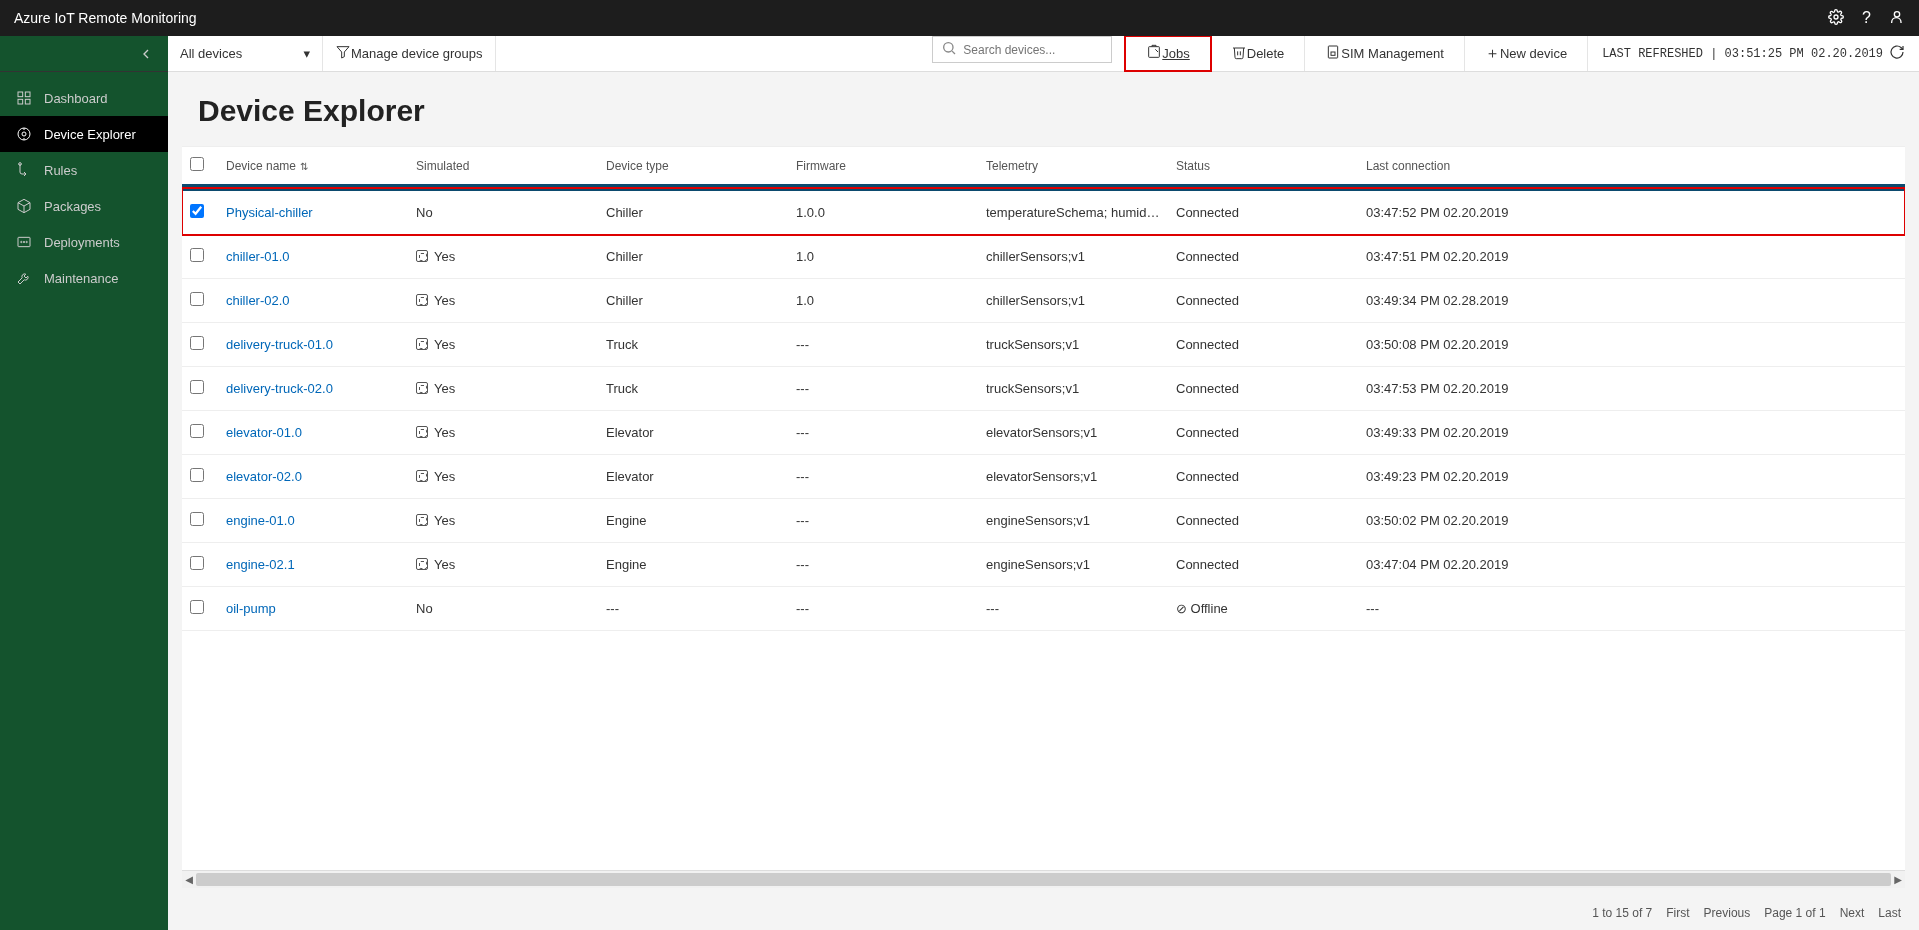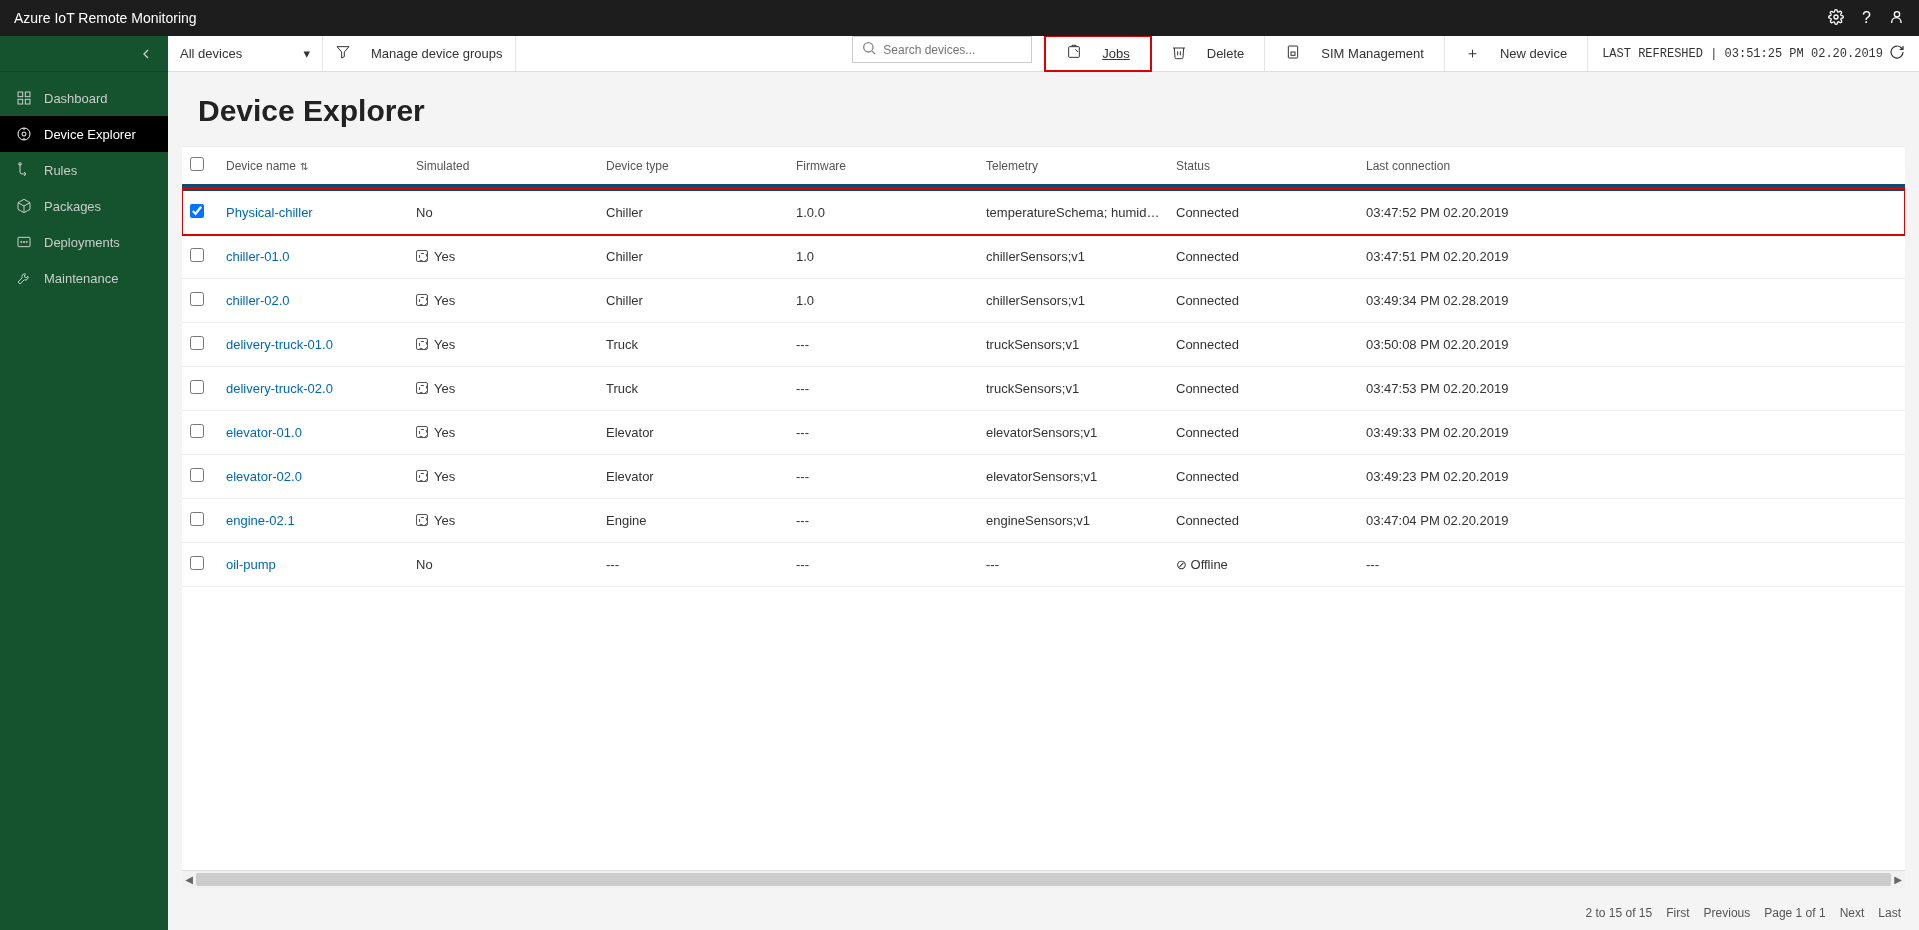--- a/index.html
+++ b/index.html
@@ -10,21 +10,21 @@
 .topbar-right span { cursor: pointer; }
 .container { display: flex; height: calc(100vh - 36px); }
 .sidebar { width: 168px; background: #14532d; color: #ccc; display: flex; flex-direction: column; }
 .sidebar-collapse { height: 36px; display: flex; justify-content: flex-end; align-items: center; padding-right: 14px; color: #ccc; cursor: pointer; border-bottom: 1px solid #333;}
 .nav { flex: 1; padding-top: 8px; }
 .nav-item { display: flex; align-items: center; height: 36px; padding: 0 16px; gap: 12px; cursor: pointer; font-size: 13px; }
 .nav-item.active { background: #000; color: #fff; }
 .nav-icon { width: 16px; height: 16px; display: inline-flex; align-items: center; justify-content: center; }
 .main { flex: 1; background: #f4f4f4; display: flex; flex-direction: column; overflow: hidden; }
 .toolbar { height: 36px; background: #fff; border-bottom: 1px solid #ddd; display: flex; align-items: stretch; }
-.tb-section { display: flex; align-items: center; padding: 0 12px; border-right: 1px solid #e5e5e5; gap: 20px; white-space: nowrap; cursor: pointer; }
+.tb-section { display: flex; align-items: center; padding: 0 12px; border-right: 1px solid #e5e5e5; gap: 0; white-space: nowrap; cursor: pointer; }
 .tb-section.dropdown { width: 155px; justify-content: space-between; cursor: pointer; }
 .tb-search { flex: 1; display: flex; align-items: flex-start; justify-content: flex-end; padding: 0 12px; border-right: 1px solid #e5e5e5; }
 .search-box { display: flex; align-items: center; border: 1px solid #ccc; padding: 3px 8px; width: 180px; background:#fff; }
 .search-box input { border: none; outline: none; font-size: 12px; width: 100%; }
 .tb-btn { padding: 0 20px; cursor: pointer; }
 .tb-btn.highlight { border: 2px solid #d00; margin: -1px; position: relative; z-index: 2; text-decoration: underline; }
 .tb-last { padding: 0 14px; font-size: 12px; display:flex; align-items:center; gap:6px;font-family:Liberation Mono, monospace;}
 .page-title { font-size: 30px; font-weight: 600; padding: 22px 30px 18px; color: #222; }
 .grid-wrap { flex: 1; margin: 0 14px 8px; background: #fff; overflow: hidden; display: flex; flex-direction: column; border-top:1px solid #eee;}
 .grid { flex:1; overflow:auto;}
@@ -301,20 +301,30 @@
                 <td><a>elevator-02.0</a></td>
                 <td><span class="sim-icon"></span>Yes</td>
                 <td>Elevator</td>
                 <td>---</td>
                 <td>elevatorSensors;v1</td>
                 <td>Connected</td>
                 <td>03:49:23 PM 02.20.2019</td>
               </tr>
               <tr class="row">
                 <td><input type="checkbox" class="chk" style=""></td>
+                <td><a>engine-01.0</a></td>
+                <td><span class="sim-icon"></span>Yes</td>
+                <td>Engine</td>
+                <td>---</td>
+                <td>engineSensors;v1</td>
+                <td>Connected</td>
+                <td>03:50:02 PM 02.20.2019</td>
+              </tr>
+              <tr class="row">
+                <td><input type="checkbox" class="chk" style=""></td>
                 <td><a>engine-02.1</a></td>
                 <td><span class="sim-icon"></span>Yes</td>
                 <td>Engine</td>
                 <td>---</td>
                 <td>engineSensors;v1</td>
                 <td>Connected</td>
                 <td>03:47:04 PM 02.20.2019</td>
               </tr>
               <tr class="row">
                 <td><input type="checkbox" class="chk" style=""></td>
@@ -330,21 +340,21 @@
       </table>
       </div>
       <div class="hscroll">
         <div class="arrow">◀</div>
           <div class="thumb"></div>
           <div class="arrow" style="margin-left:auto;">▶</div>
       </div>
     </div>
 
     <div class="pager">
-      <span>2 to 15 of 15</span>
+      <span>1 to 15 of 7</span>
       <span>First</span>
       <span>Previous</span>
       <span>Page 1 of 1</span>
       <span>Next</span>
       <span>Last</span>
     </div>
   </div>
 </div>
 
 </body></html>

